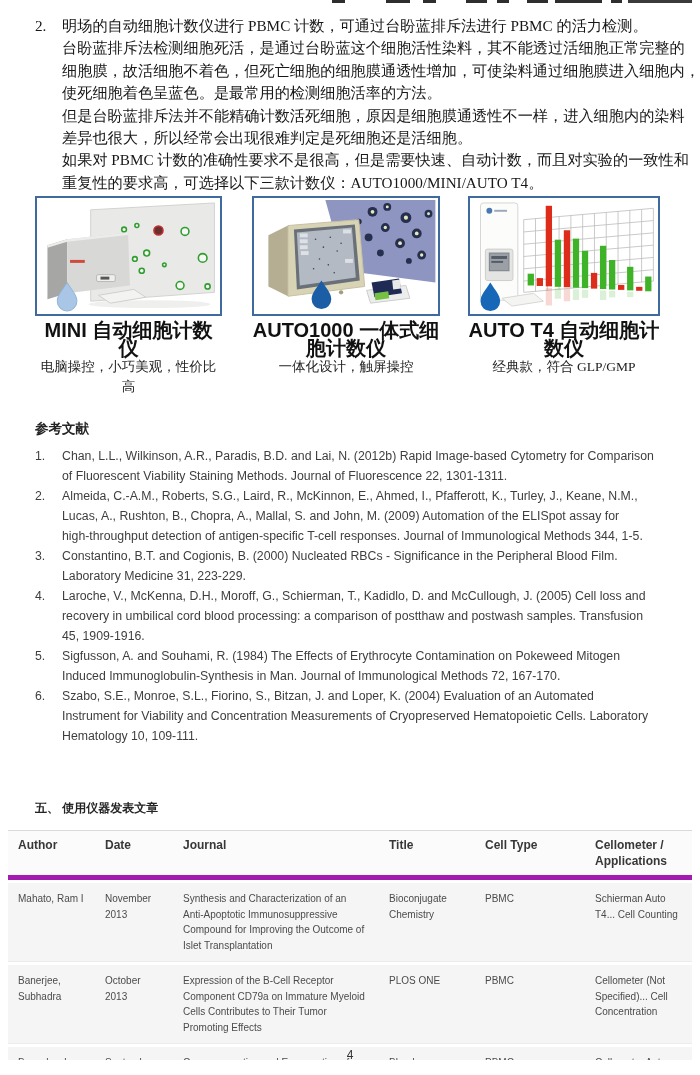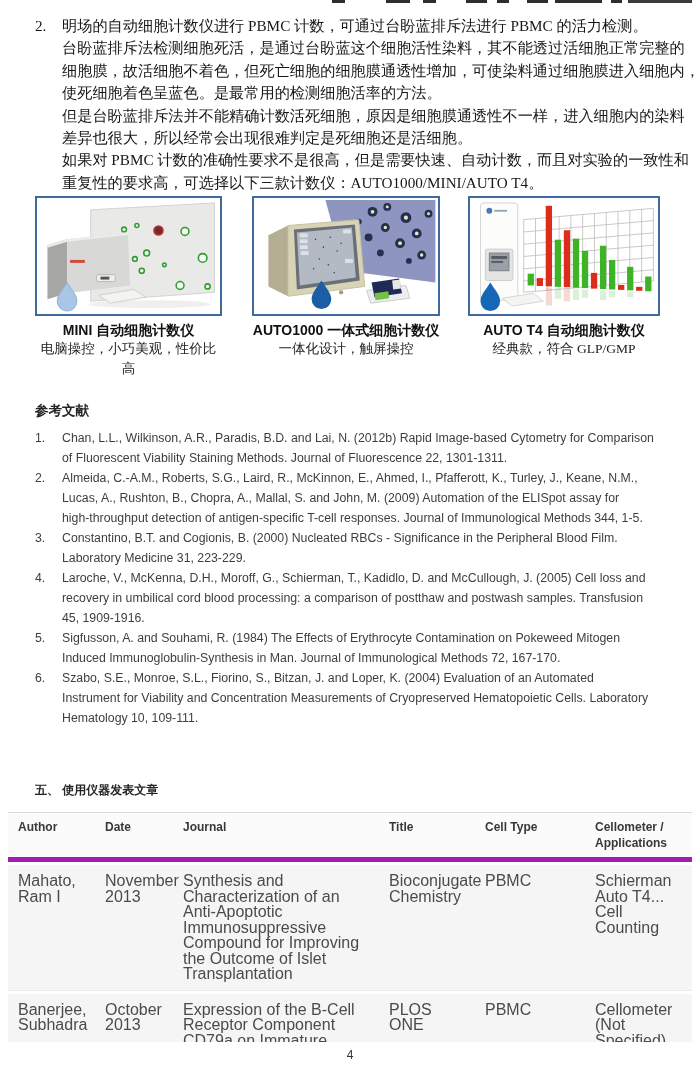--- a/index.html
+++ b/index.html
@@ -33,21 +33,21 @@
   .product { text-align: center; }
   .product.p1 { width: 187px; margin-right: 30px; }
   .product.p2 { width: 188px; margin-right: 28px; }
   .product.p3 { width: 192px; }
   .img-frame {
     height: 120px; border: 2px solid #3e6a9e; background: #fff;
     padding: 2px; overflow: hidden;
   }
   .img-frame svg { width: 100%; height: 100%; display: block; }
   .cap-title {
-    margin-top: 5px; font-size: 14px; font-weight: bold;
+    margin-top: 5px; font-size: 20px; font-weight: bold;
     line-height: 18px; color: #111;
   }
   .cap-sub {
     font-family: "Liberation Serif", "DejaVu Serif", serif;
     font-size: 13.5px; line-height: 20px; color: #222;
   }
 
   
   .refs-heading {
     margin: 22px 0 0 35px; font-size: 13.5px; font-weight: bold;
@@ -73,21 +73,21 @@
   .tbl-header, .tbl-row {
     display: grid; grid-template-columns: 87px 78px 206px 96px 110px 107px;
   }
   .tbl-header { background: #fbfbfb; border-bottom: 5px solid #a21caf; margin-bottom: 3px; }
   .tbl-row { background: #f5f5f5; border-bottom: 1px solid #ececec; margin-bottom: 3px; }
   .th {
     padding: 6px 10px; font-size: 12px; font-weight: bold;
     line-height: 16px; color: #383838;
   }
   .td {
-    padding: 8px 10px; font-size: 16px; line-height: 15.5px; color: #4b4b4b;
+    padding: 8px 10px; font-size: 10px; line-height: 15.5px; color: #4b4b4b;
   }
 
   .page-num {
     position: absolute; top: 1048px; left: 0; width: 100%;
     text-align: center; font-size: 12px; color: #333;
   }
 </style>
 </head>
 <body>
 

